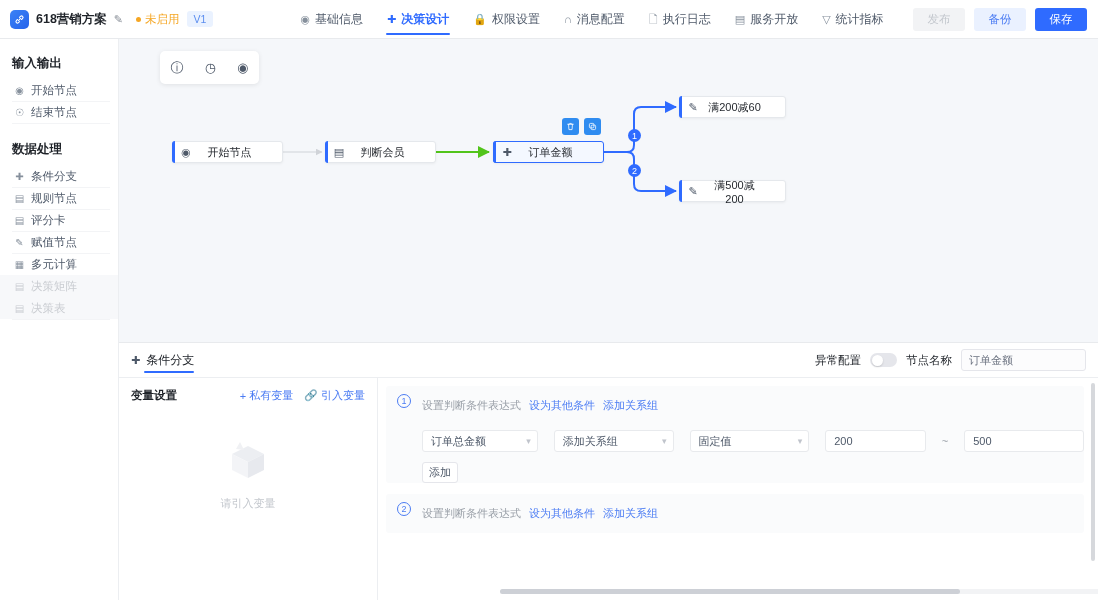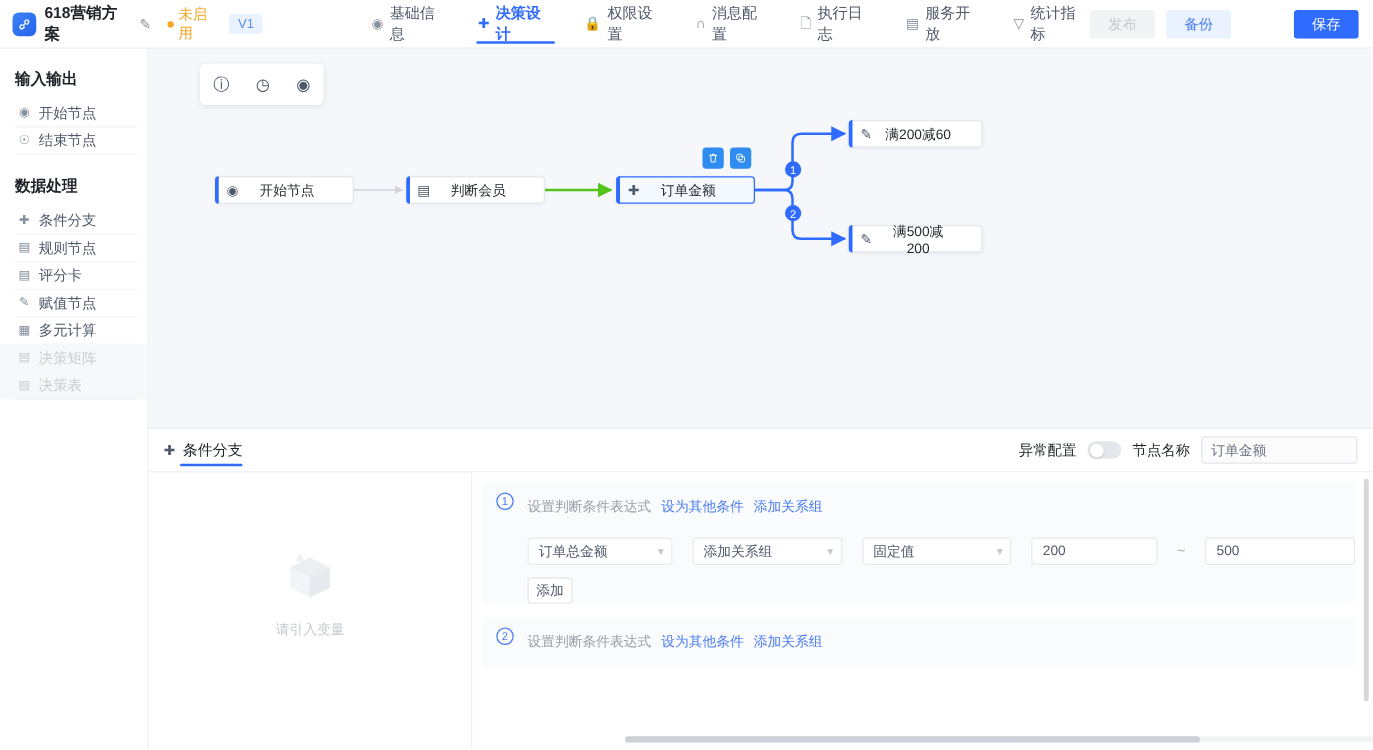--- a/index.html
+++ b/index.html
@@ -44,21 +44,21 @@
     height: 2px; background: #2f6bff; border-radius: 2px;
   }
   .top-actions { margin-left: auto; display: flex; align-items: center; gap: 9px; padding-right: 11px; }
   .btn {
     height: 23px; min-width: 52px; border-radius: 3px; font-size: 11.5px;
     display: flex; align-items: center; justify-content: center; cursor: pointer;
     border: 1px solid transparent;
   }
   .btn-disabled { background: #f2f3f5; color: #c4c8ce; }
   .btn-ghost { background: #eaf1ff; color: #4b7cf3; }
-  .btn-primary { background: #2f6bff; color: #fff; margin-left: 41px; }
+  .btn-primary { background: #2f6bff; color: #fff; }
   
   .sidebar {
     position: absolute; left: 0; top: 39px; width: 119px; height: 561px;
     background: #fff; border-right: 1px solid #eceef1; padding: 12px 0 0 0;
   }
   .side-group { font-size: 12.5px; font-weight: bold; color: #1f2329; padding: 4px 0 4px 12px; }
   .side-group.second { margin-top: 14px; }
   .side-item {
     display: flex; align-items: center; gap: 6px; height: 22px;
     padding-left: 14px; font-size: 11.5px; color: #4e5969; cursor: pointer;
@@ -376,20 +376,33 @@
       <span class="lbl">异常配置</span>
       <div class="toggle"></div>
       <span class="lbl">节点名称</span>
       <input class="name-input" value="订单金额" style="">
     </div>
   </div>
 
   <div class="panel-body">
 
     <div class="var-col">
+      <div class="var-head">
+        <span class="var-title">变量设置</span>
+        <span class="var-links">
+          <span class="var-link">
+            <span>+</span>
+            <span>私有变量</span>
+          </span>
+          <span class="var-link">
+            <span>🔗</span>
+            <span>引入变量</span>
+          </span>
+        </span>
+      </div>
       <div class="empty-box">
         <svg width="56" height="48" viewBox="0 0 56 48">
           <path d="M12 18 L28 10 L44 18 L28 26 Z" fill="#eceef2"></path>
           <path d="M12 18 L12 34 L28 42 L28 26 Z" fill="#f3f4f7"></path>
           <path d="M44 18 L44 34 L28 42 L28 26 Z" fill="#e7e9ee"></path>
           <path d="M20 6 L24 14 L16 13 Z" fill="#f0f1f4"></path>
         </svg>
         <span class="empty-text">请引入变量</span>
       </div>
     </div>

